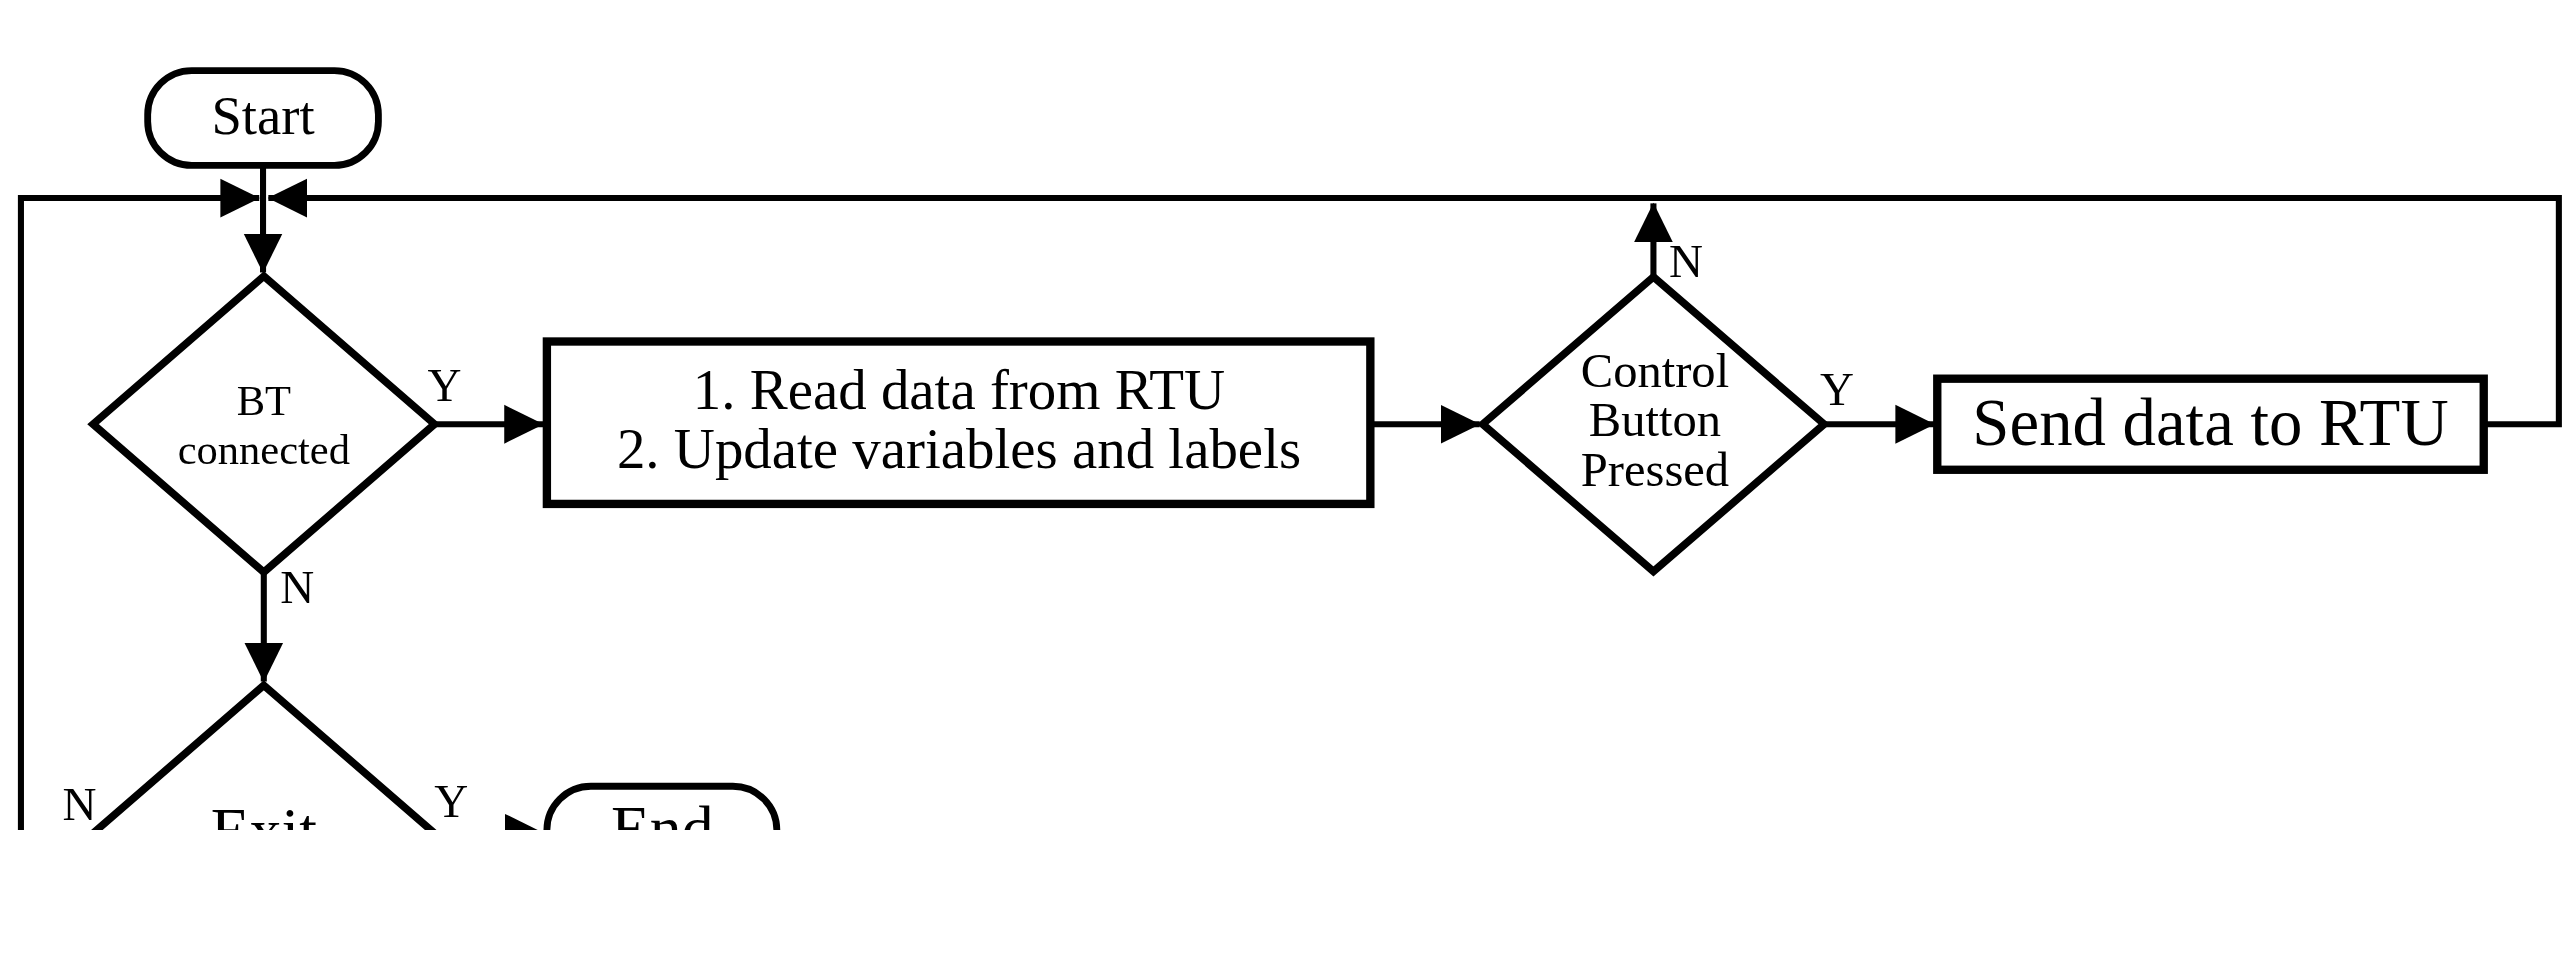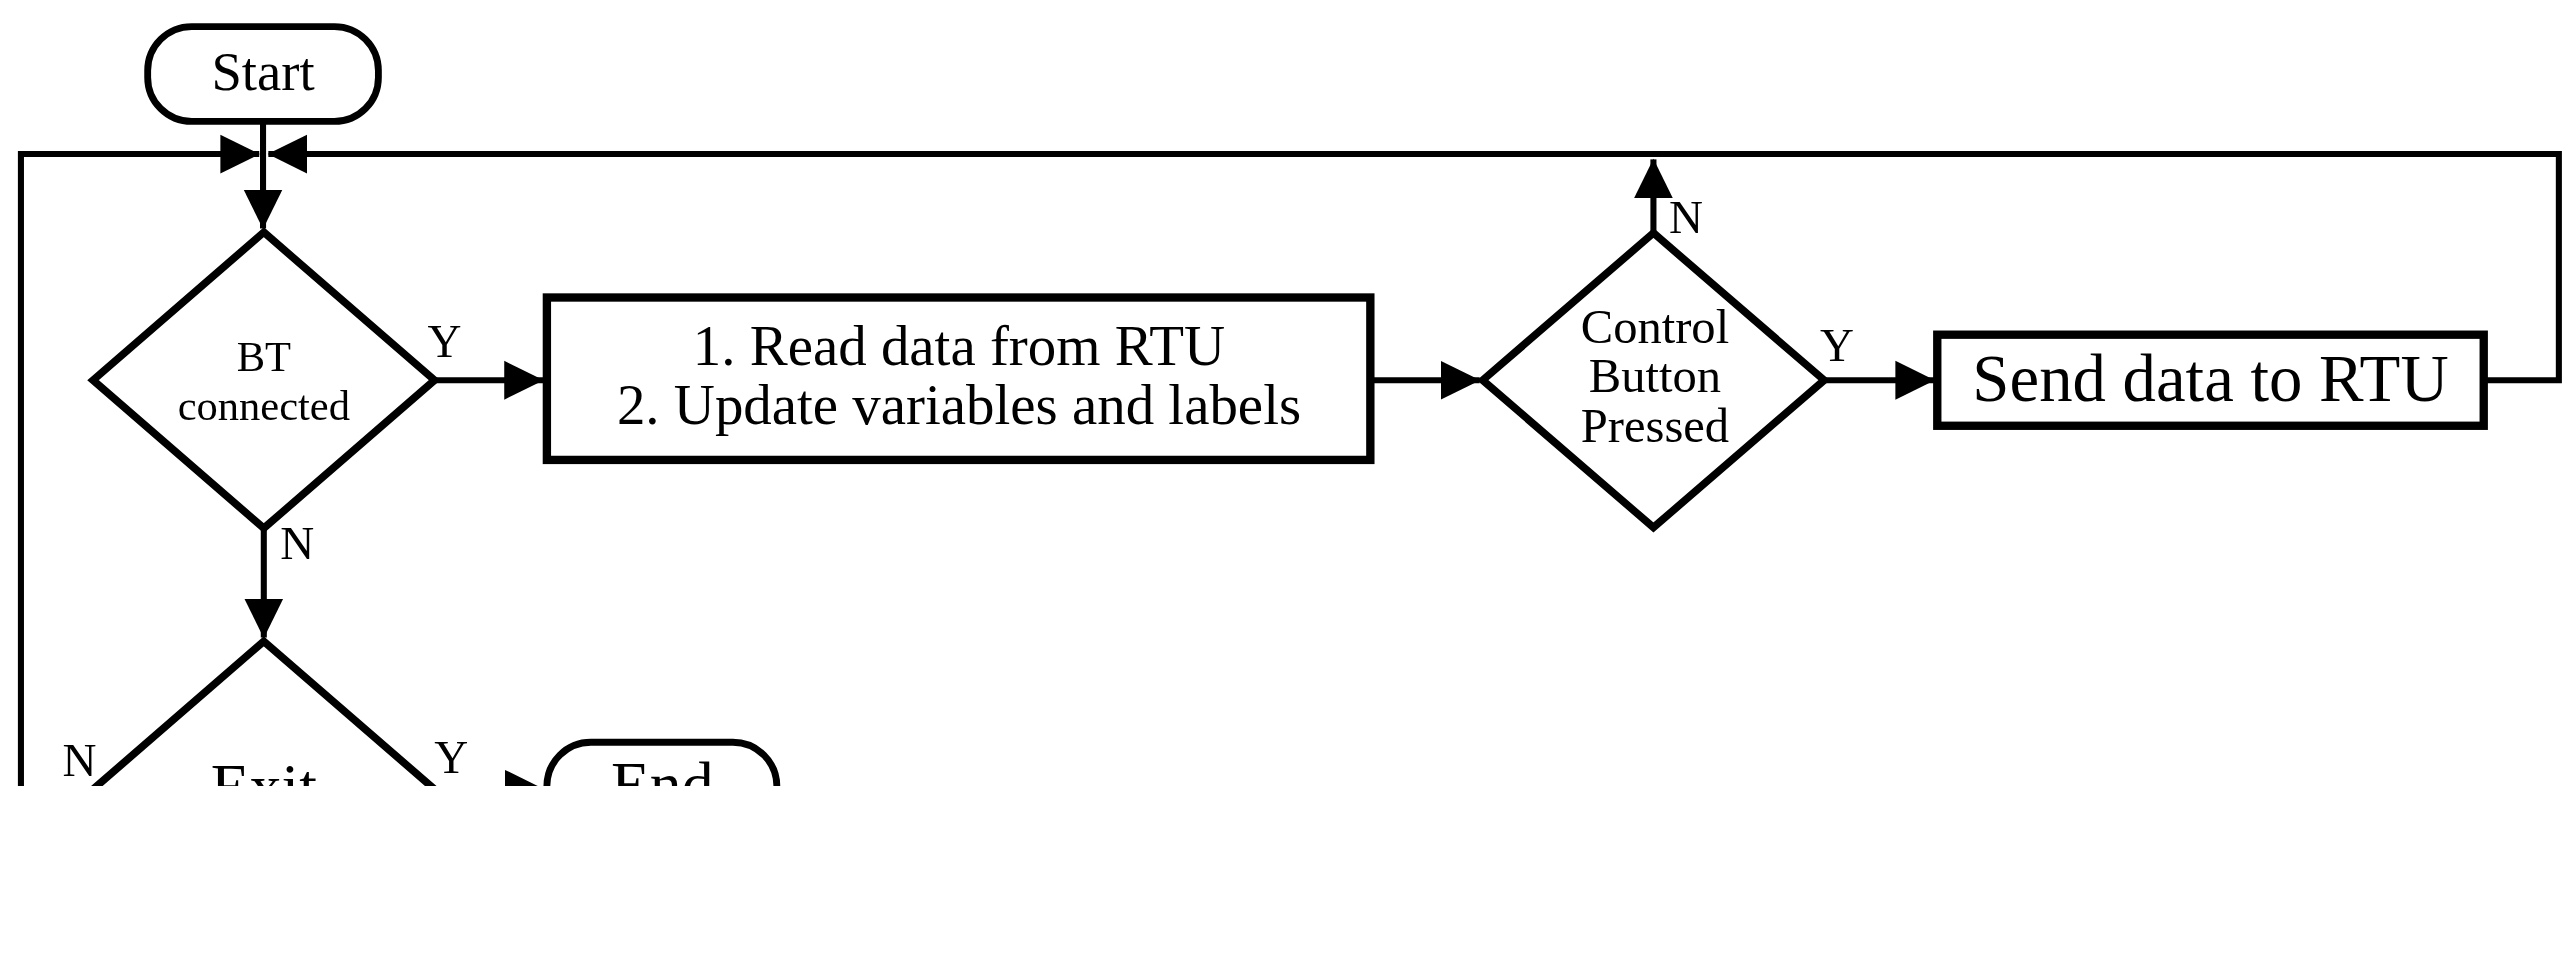--- a/index.html
+++ b/index.html
@@ -6,20 +6,21 @@
     margin: 0;
     padding: 0;
     background: #ffffff;
   }
   .canvas-wrap {
     position: relative;
     width: 2576px;
     height: 786px;
     background: #ffffff;
     font-family: "Liberation Serif", "DejaVu Serif", serif;
+    margin-top: 44px;
   }
   svg { display: block; }
   .shape {
     fill: #ffffff;
     stroke: #000000;
   }
   .terminator { stroke-width: 9; }
   .decision   { stroke-width: 10; }
   .process    { stroke-width: 11; }
   .edge {

